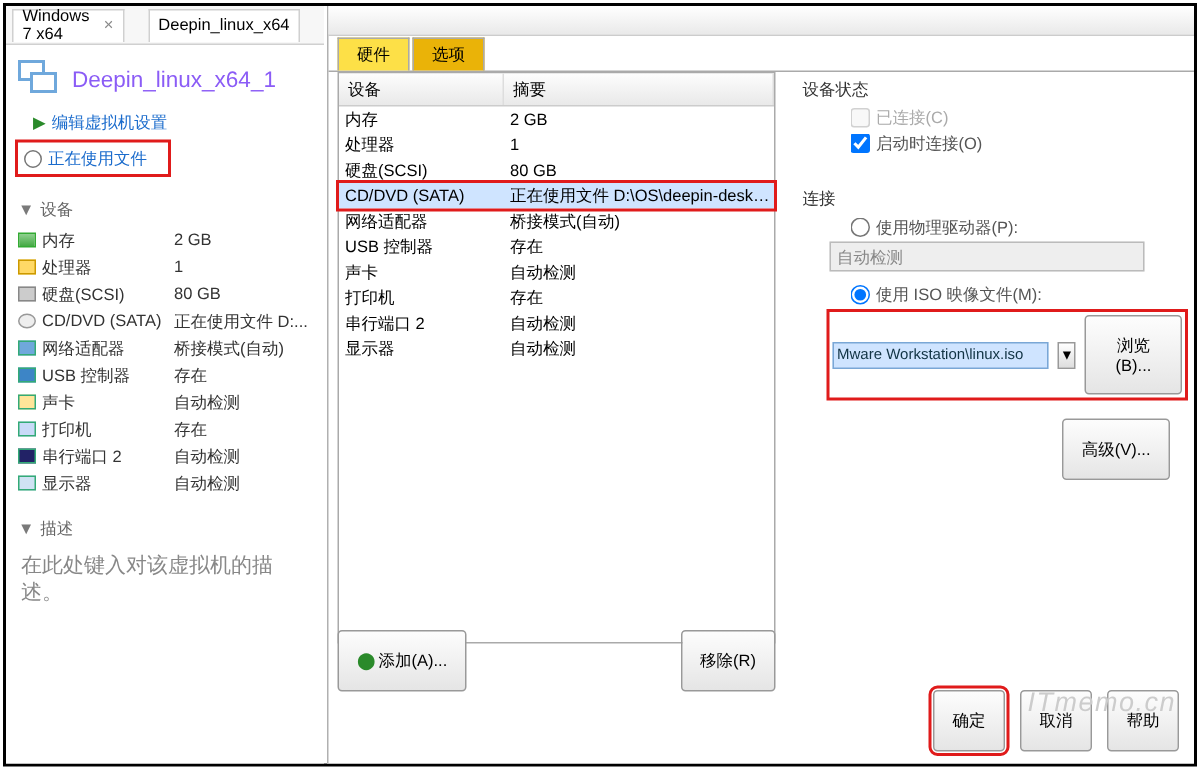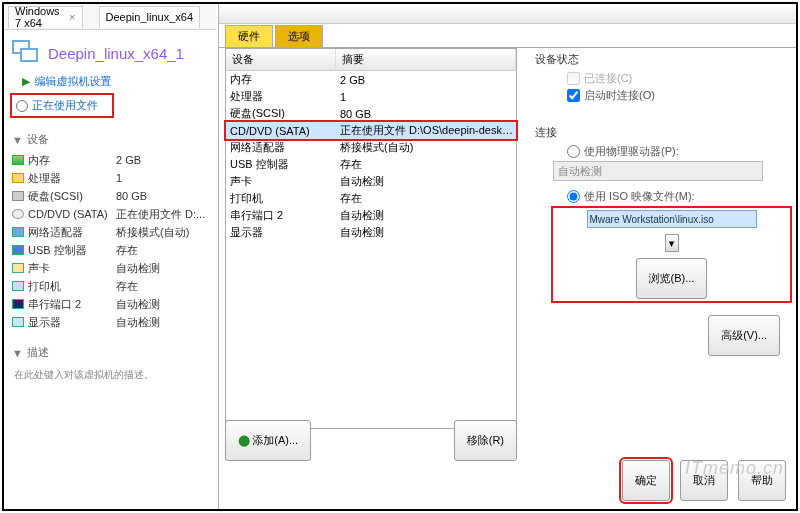--- a/index.html
+++ b/index.html
@@ -31,21 +31,21 @@
 .ico.mem { background: linear-gradient(#8fd08f,#4a4); border-color:#3a3;}
 .ico.cpu { background:#ffd966; border-color:#c90;}
 .ico.disk { background:#ccc; border-color:#888;}
 .ico.cd { background:#eee; border-radius:50%; border-color:#999;}
 .ico.net { background:#6fa8dc;}
 .ico.usb { background:#3d85c6;}
 .ico.snd { background:#ffe599;}
 .ico.prn { background:#c9daf8;}
 .ico.ser { background:#226; }
 .ico.dsp { background:#cfe2f3;}
-.desc-text { color:#888; padding:4px 10px; font-size:10px; }
+.desc-text { color:#888; padding:4px 10px; font-size:14px; }
 
 
 .dialog { position: absolute; left: 214px; top: 0; right: 0; bottom: 0; border-left: 1px solid #b0b0b0; background: #fff; }
 .dlg-title { background: linear-gradient(#fff,#e9e9e9); height: 20px; border-bottom:1px solid #ccc; padding:2px 8px; font-size:11px; color:#444; }
 .dlg-tabs { display:flex; align-items:flex-end; height:24px; padding-left:6px; border-bottom:1px solid #aaa;}
 .dlg-tab { padding:3px 12px; border:1px solid #aaa; border-bottom:none; background:#fde047; font-size:11px; margin-right:2px;}
 .dlg-tab.inactive { background:#eab308;}
 .dlg-body { position:absolute; top:44px; left:6px; right:6px; bottom:44px; }
 
 .hw-table { position:absolute; left:0; top:0; width:292px; bottom:36px; border:1px solid #aaa; }
@@ -304,21 +304,21 @@
               <input type="radio" name="conn" style="">
               <span>使用物理驱动器(P):</span>
             </label>
           <div style="margin:2px 0 8px 18px;">
             <div class="select-disabled">自动检测</div>
           </div>
           <label class="rb">
               <input type="radio" name="conn" checked="" style="">
               <span>使用 ISO 映像文件(M):</span>
             </label>
-          <div class="iso-row" style="margin-left:18px;flex-direction:column;">
+          <div class="iso-row" style="margin-left:18px;">
             <input type="text" value="Mware Workstation\linux.iso" style="">
             <span class="dd">▾</span>
             <button class="btn">浏览(B)...</button>
           </div>
         </div>
 
         <div class="adv-row">
           <button class="btn">高级(V)...</button>
         </div>
       </div>

